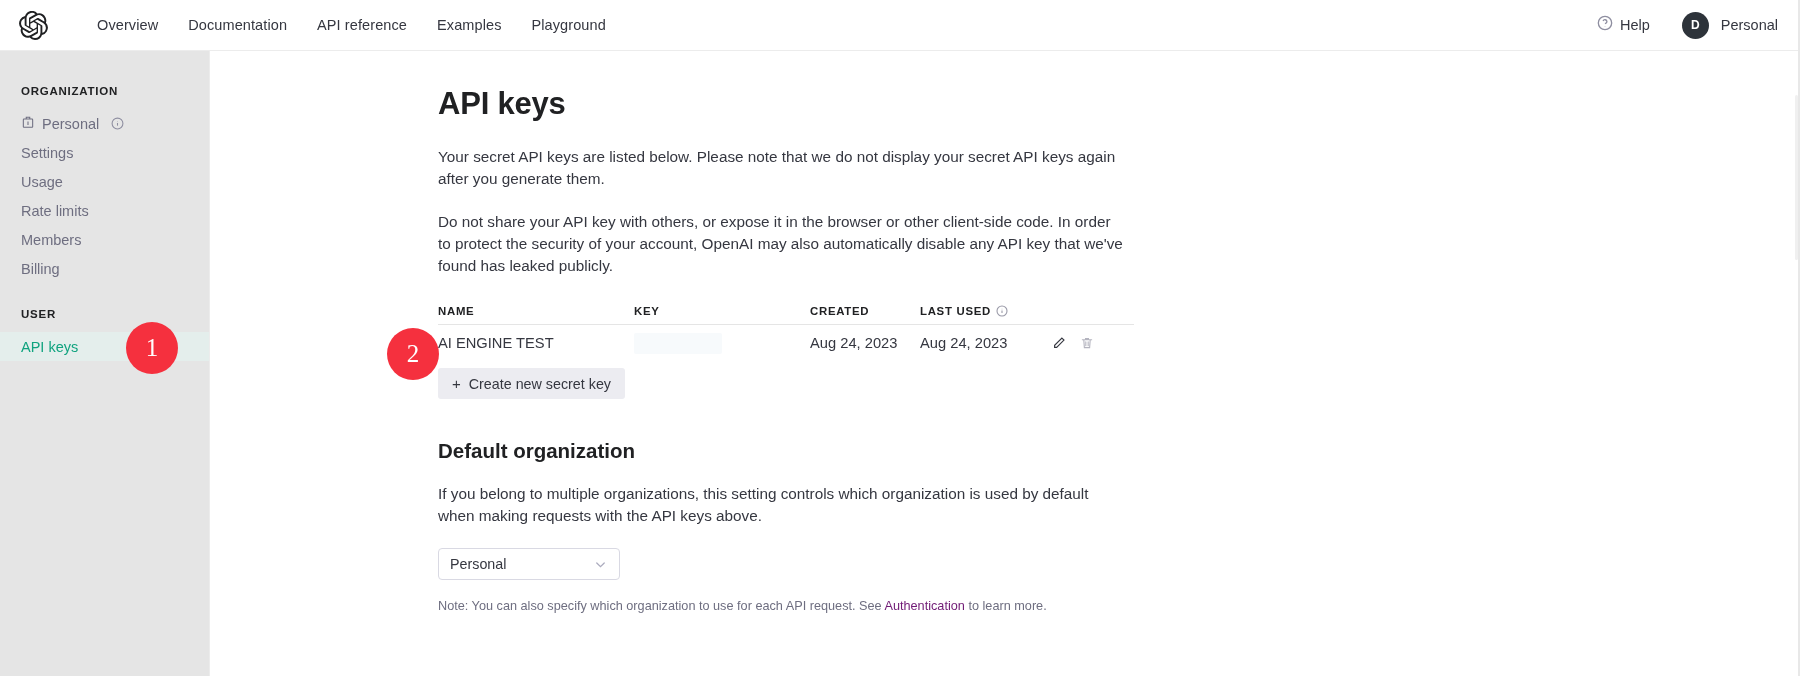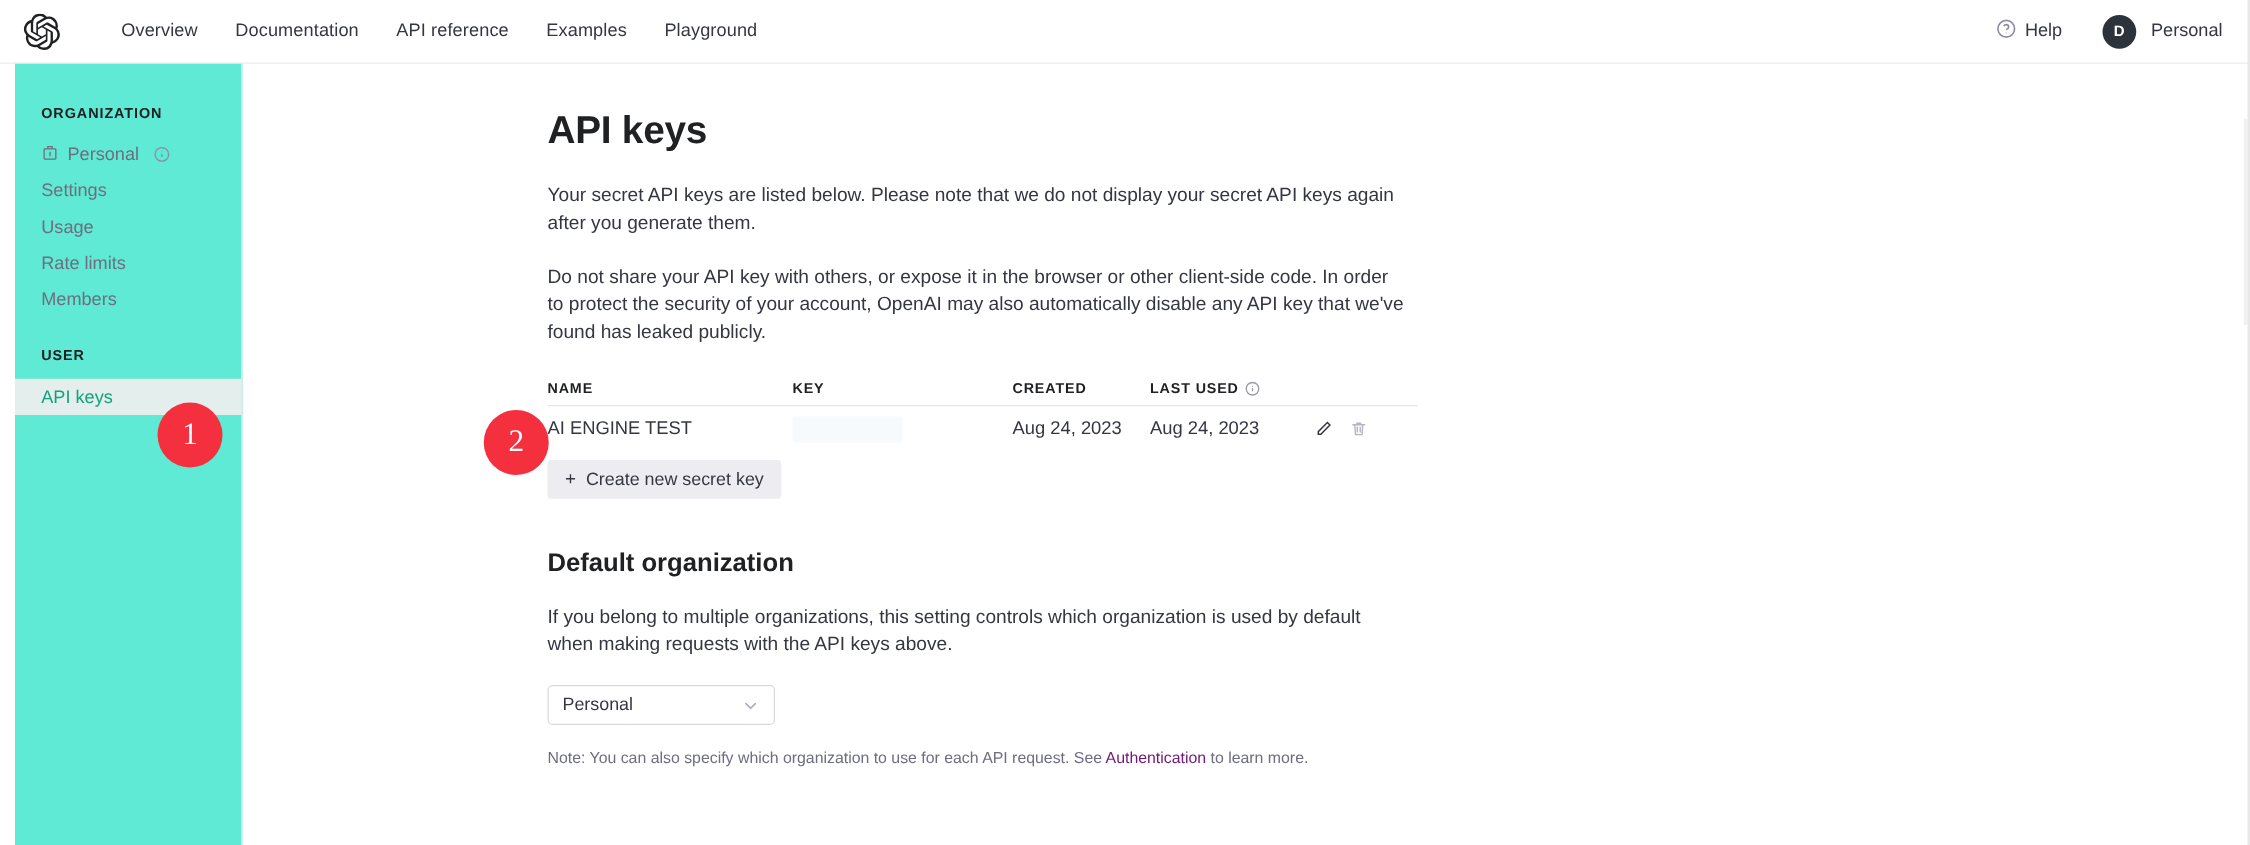--- a/index.html
+++ b/index.html
@@ -31,22 +31,22 @@
   .account { display: flex; align-items: center; gap: 12px; cursor: pointer; }
   .avatar {
     width: 27px; height: 27px; border-radius: 50%; background: #2d333a;
     color: #fff; font-size: 12px; font-weight: 700;
     display: flex; align-items: center; justify-content: center;
   }
   .account-label { font-size: 14.5px; color: #353740; }
 
   
   .sidebar {
-    position: absolute; top: 51px; left: 12px; width: 182px; height: 625px;
-    border-right: 1px solid #ececec; background: #5eead4; padding-top: 34px;
+    position: absolute; top: 51px; left: 0; width: 210px; height: 625px;
+    border-right: 1px solid #ececec; background: #e5e5e5; padding-top: 34px;
   }
   .side-group-title {
     font-size: 11.5px; font-weight: 700; letter-spacing: .75px;
     color: #202123; padding: 0 0 0 21px; margin-bottom: 12px;
   }
   .side-item {
     display: flex; align-items: center; gap: 7px;
     height: 29px; padding-left: 21px; font-size: 14.5px; color: #6e6e80;
     cursor: pointer;
   }
@@ -198,20 +198,23 @@
       <span>Settings</span>
     </div>
     <div class="side-item">
       <span>Usage</span>
     </div>
     <div class="side-item">
       <span>Rate limits</span>
     </div>
     <div class="side-item">
       <span>Members</span>
+    </div>
+    <div class="side-item">
+      <span>Billing</span>
     </div>
 
     <div class="side-spacer"></div>
 
     <div class="side-group-title">USER</div>
 
     <div class="side-item active">
       <span>API keys</span>
     </div>
   </div>

